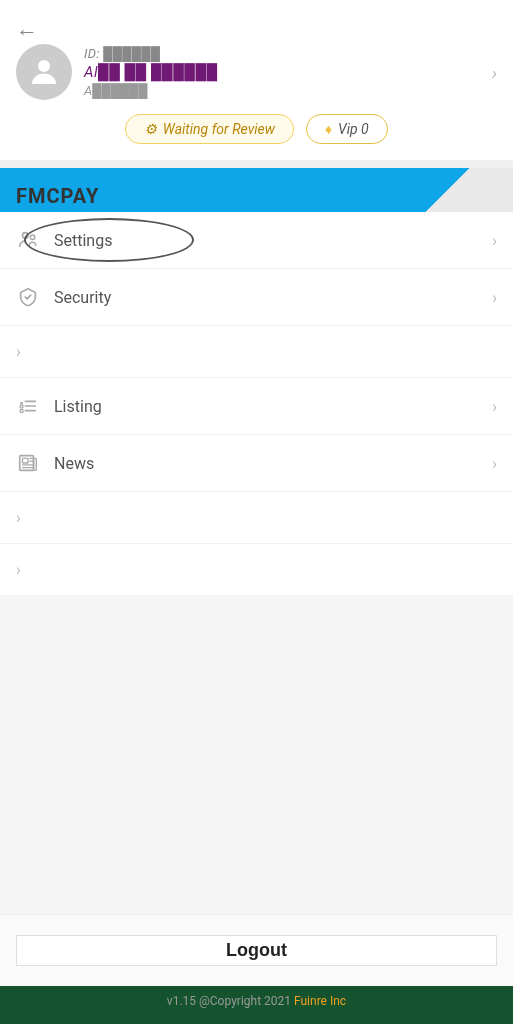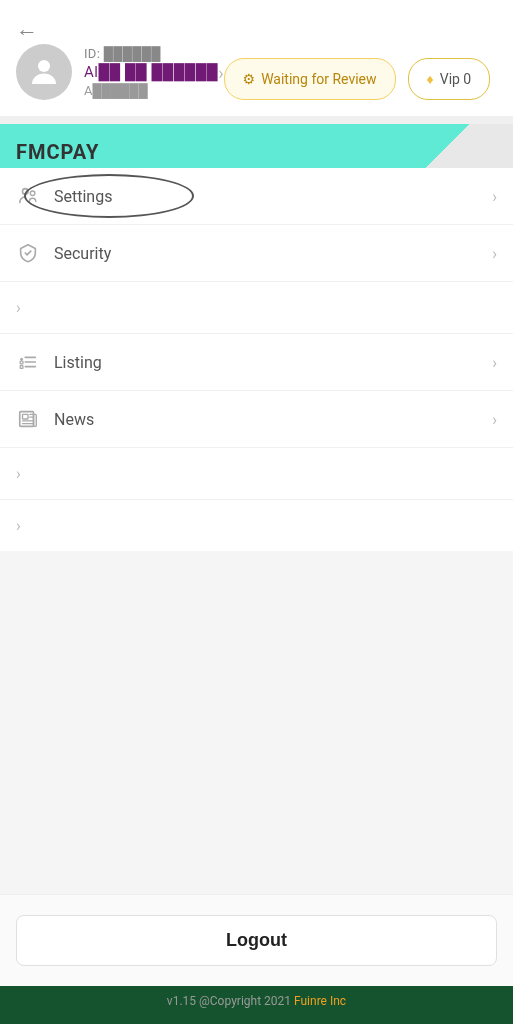--- a/index.html
+++ b/index.html
@@ -26,21 +26,22 @@
       cursor: pointer;
       padding: 4px 8px 4px 0;
       line-height: 1;
     }
 
     
     .profile-section {
       background: #fff;
       padding: 0 16px 16px 16px;
       display: flex;
-      flex-direction: row;
+      flex-direction: column;
+      font-style: italic;
     }
     .profile-row {
       display: flex;
       align-items: center;
       justify-content: space-between;
     }
     .profile-left {
       display: flex;
       align-items: center;
       gap: 12px;
@@ -118,21 +119,21 @@
     }
 
     
     .divider {
       height: 8px;
       background: #f0f0f0;
     }
 
     
     .brand-section {
-      background: #5eead4;
+      background: #0ea5e9;
       padding: 16px 16px 4px 16px;
       position: relative;
       overflow: hidden;
     }
     .brand-bg {
       position: absolute;
       right: 0;
       top: 0;
       width: 200px;
       height: 60px;
@@ -211,24 +212,24 @@
     .spacer { flex: 1; }
 
     
     .logout-section {
       background: #fafafa;
       border-top: 1px solid #eee;
       padding: 20px 16px;
     }
     .logout-btn {
       width: 100%;
-      padding: 14px;
+      padding: 4px;
       background: #fff;
       border: 1px solid #e0e0e0;
-      border-radius: 8px;
+      border-radius: 0;
       font-size: 18px;
       font-weight: 600;
       color: #222;
       cursor: pointer;
       text-align: center;
     }
 
     
     .footer {
       background: #14532d;

